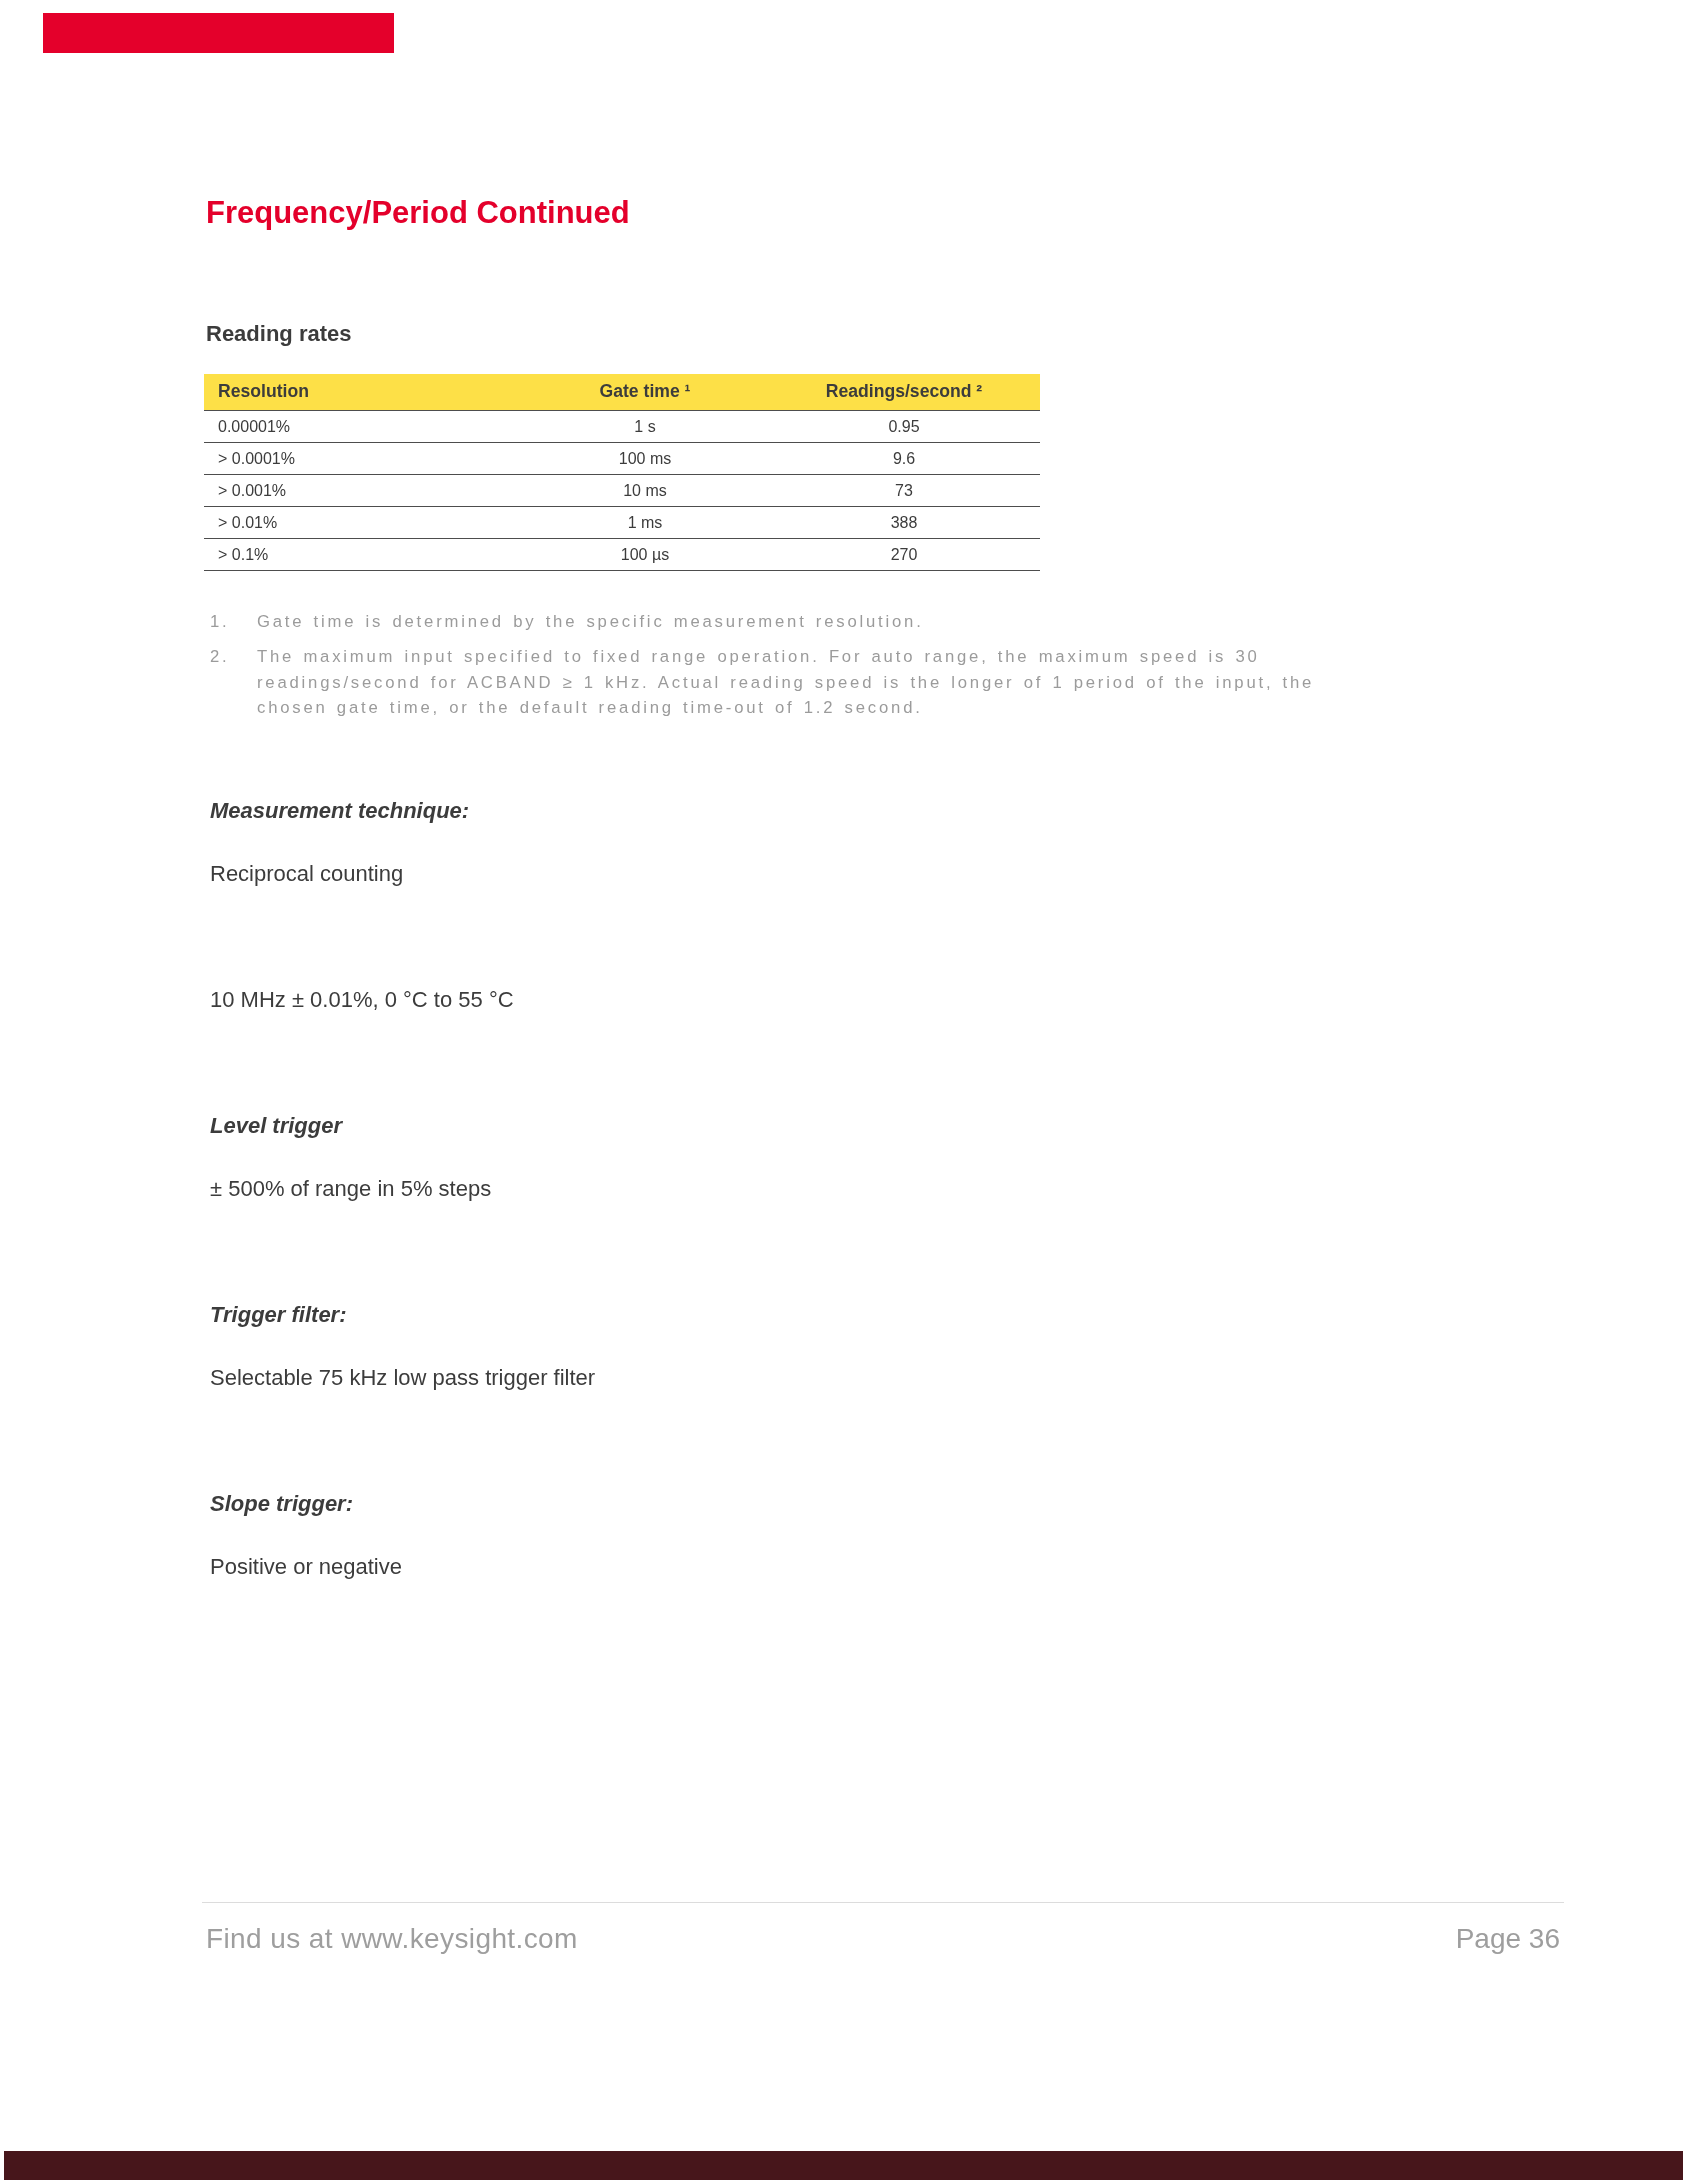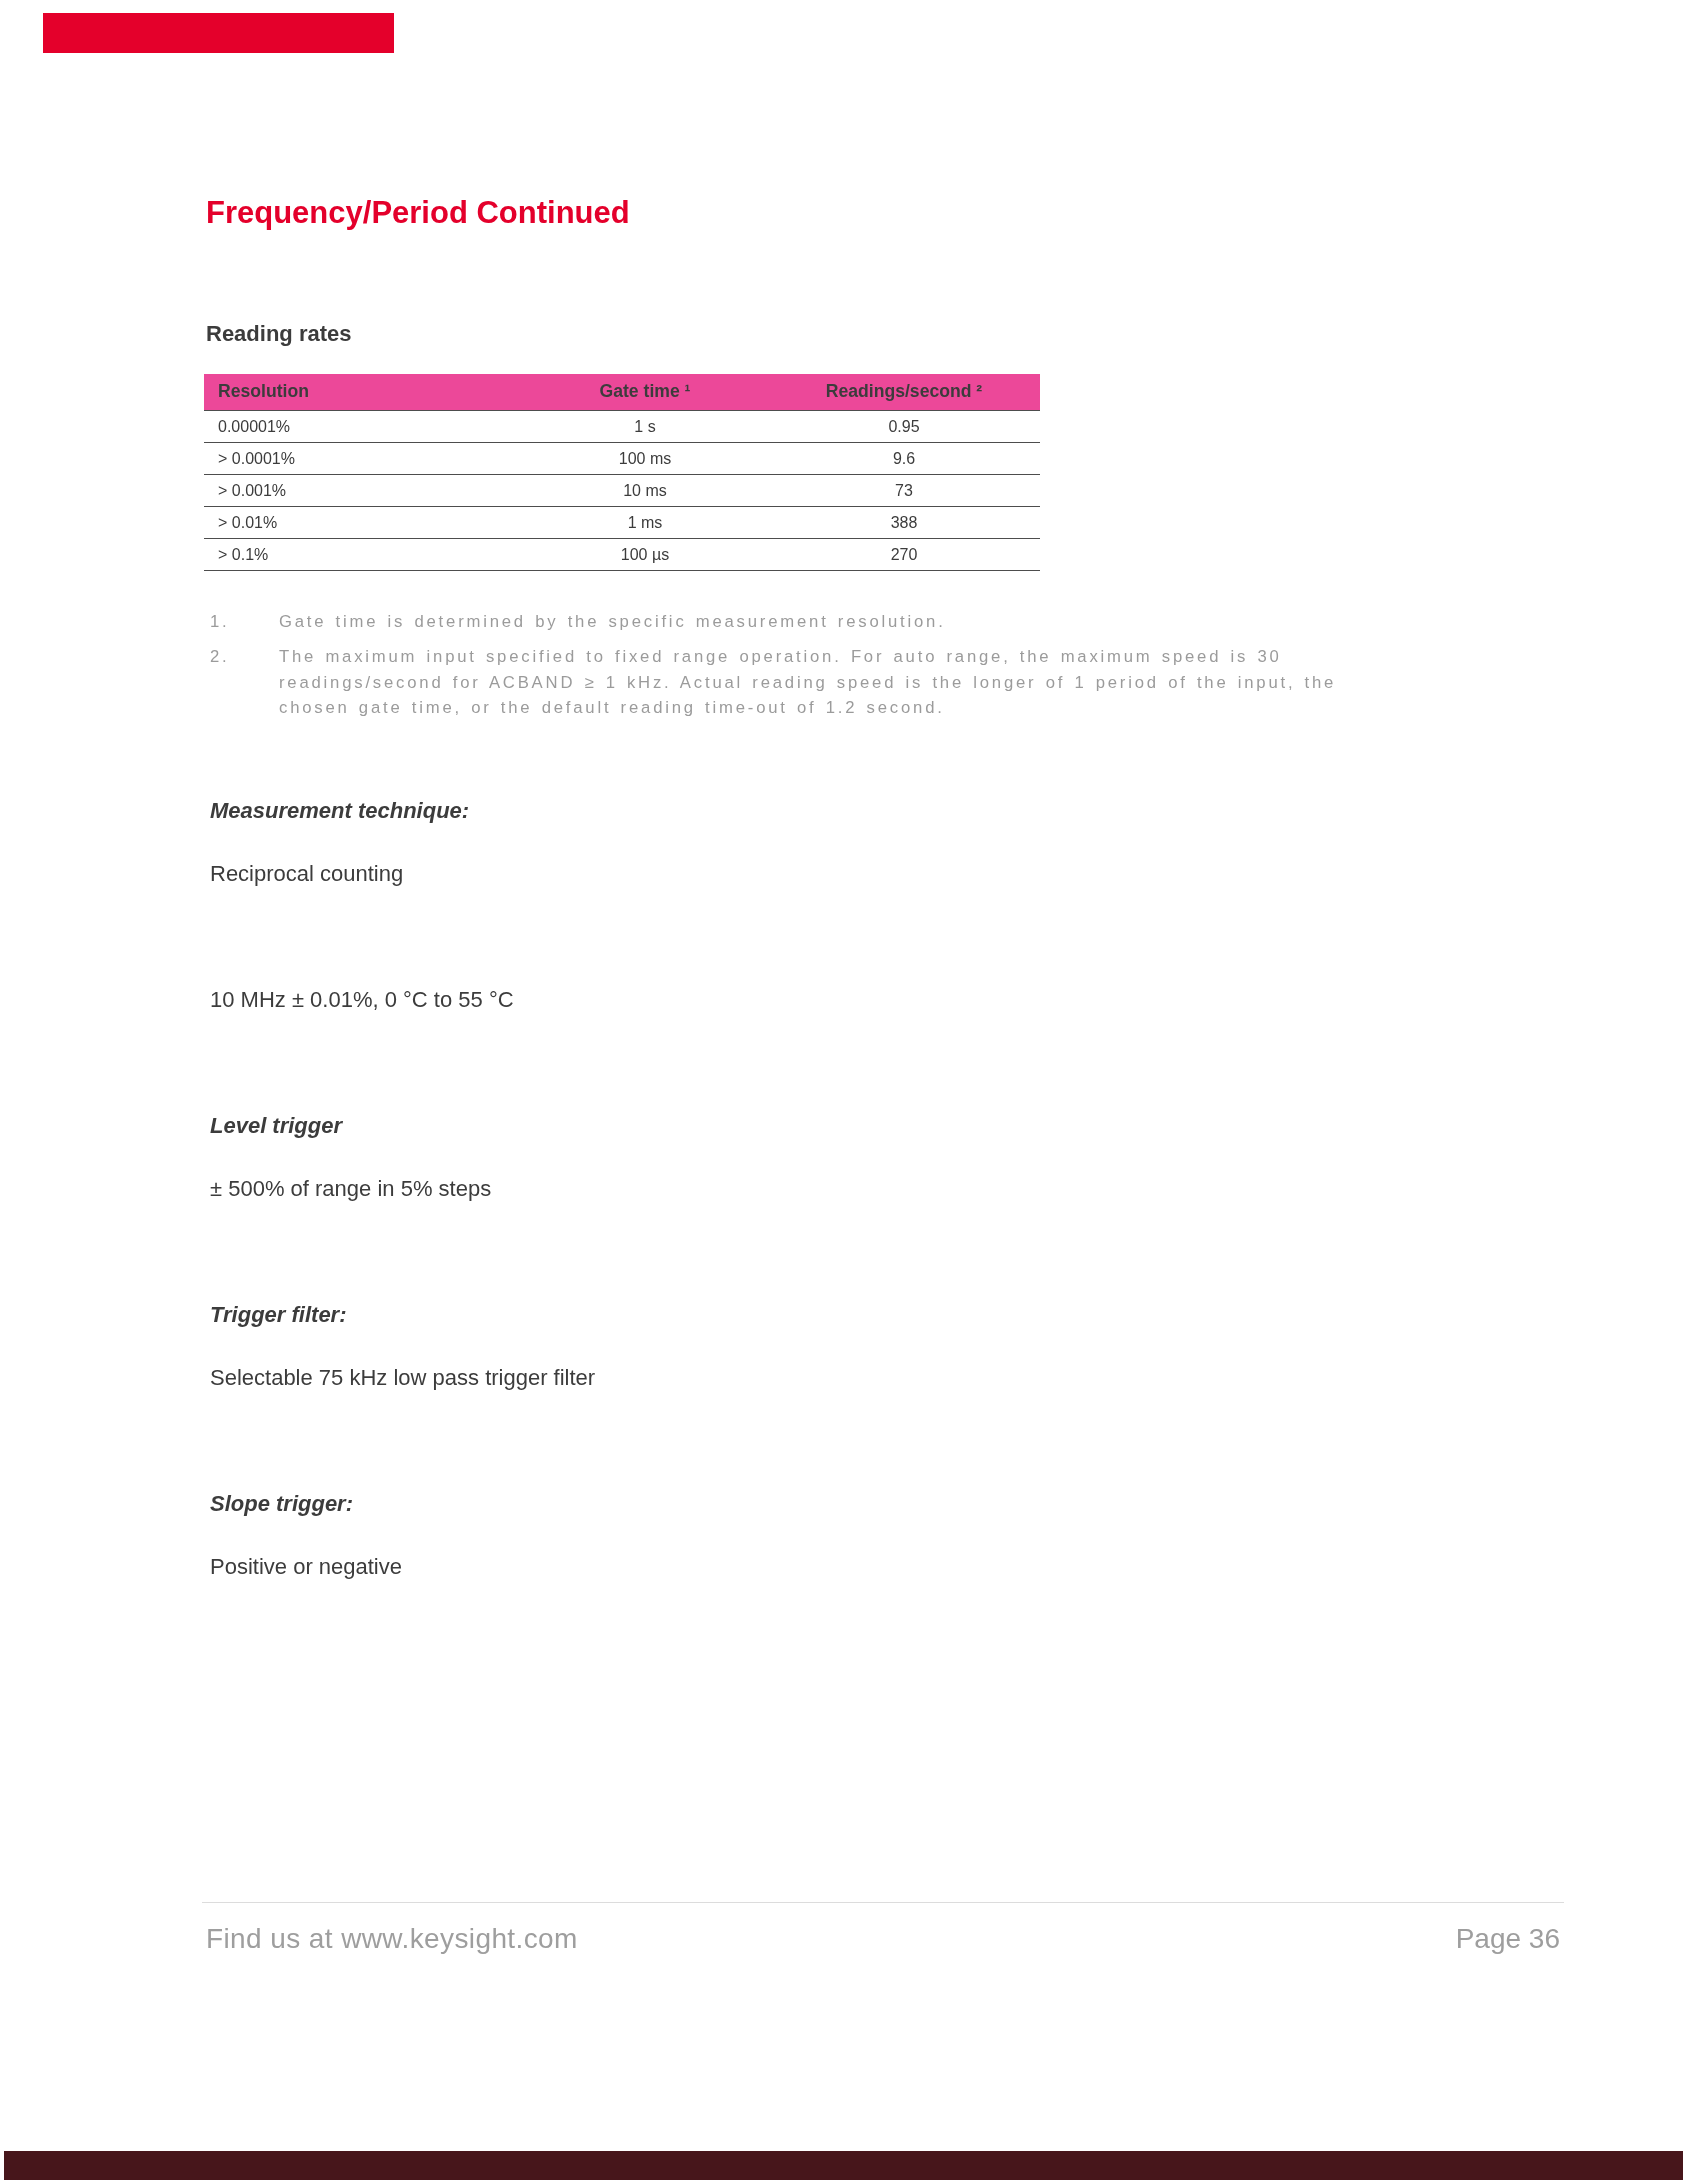--- a/index.html
+++ b/index.html
@@ -42,21 +42,21 @@
     line-height: 26px;
     font-weight: bold;
     color: #3c3c3c;
   }
   .rates-table {
     margin-top: 24.6px;
     width: 836px;
     border-collapse: collapse;
   }
   .rates-table thead th {
-    background: #ec4899;
+    background: #fde047;
     height: 37px;
     font-size: 17.6px;
     font-weight: bold;
     color: #3c3c3c;
     border-bottom: 1.8px solid #4d4d4d;
   }
   .rates-table tbody td {
     height: 32px;
     font-size: 16px;
     color: #3c3c3c;
@@ -69,21 +69,21 @@
     margin-top: 32px;
     font-size: 16.7px;
     line-height: 25.5px;
     color: #9b9b9b;
     letter-spacing: 2.8px;
     word-spacing: 1.8px;
   }
   .footnote { display: flex; }
   .footnote + .footnote { margin-top: 1.8px; }
   .fn-num { flex: none; width: 47px; }
-  .fn-text { max-width: 1132px; margin-left: 22px; }
+  .fn-text { max-width: 1132px; }
   .sections-wrap { margin-top: 65px; }
   .section .section-heading {
     font-size: 22px;
     line-height: 26px;
     font-weight: bold;
     color: #3c3c3c;
     margin-bottom: 33px;
     font-style: italic;
   }
   .section .section-body {

